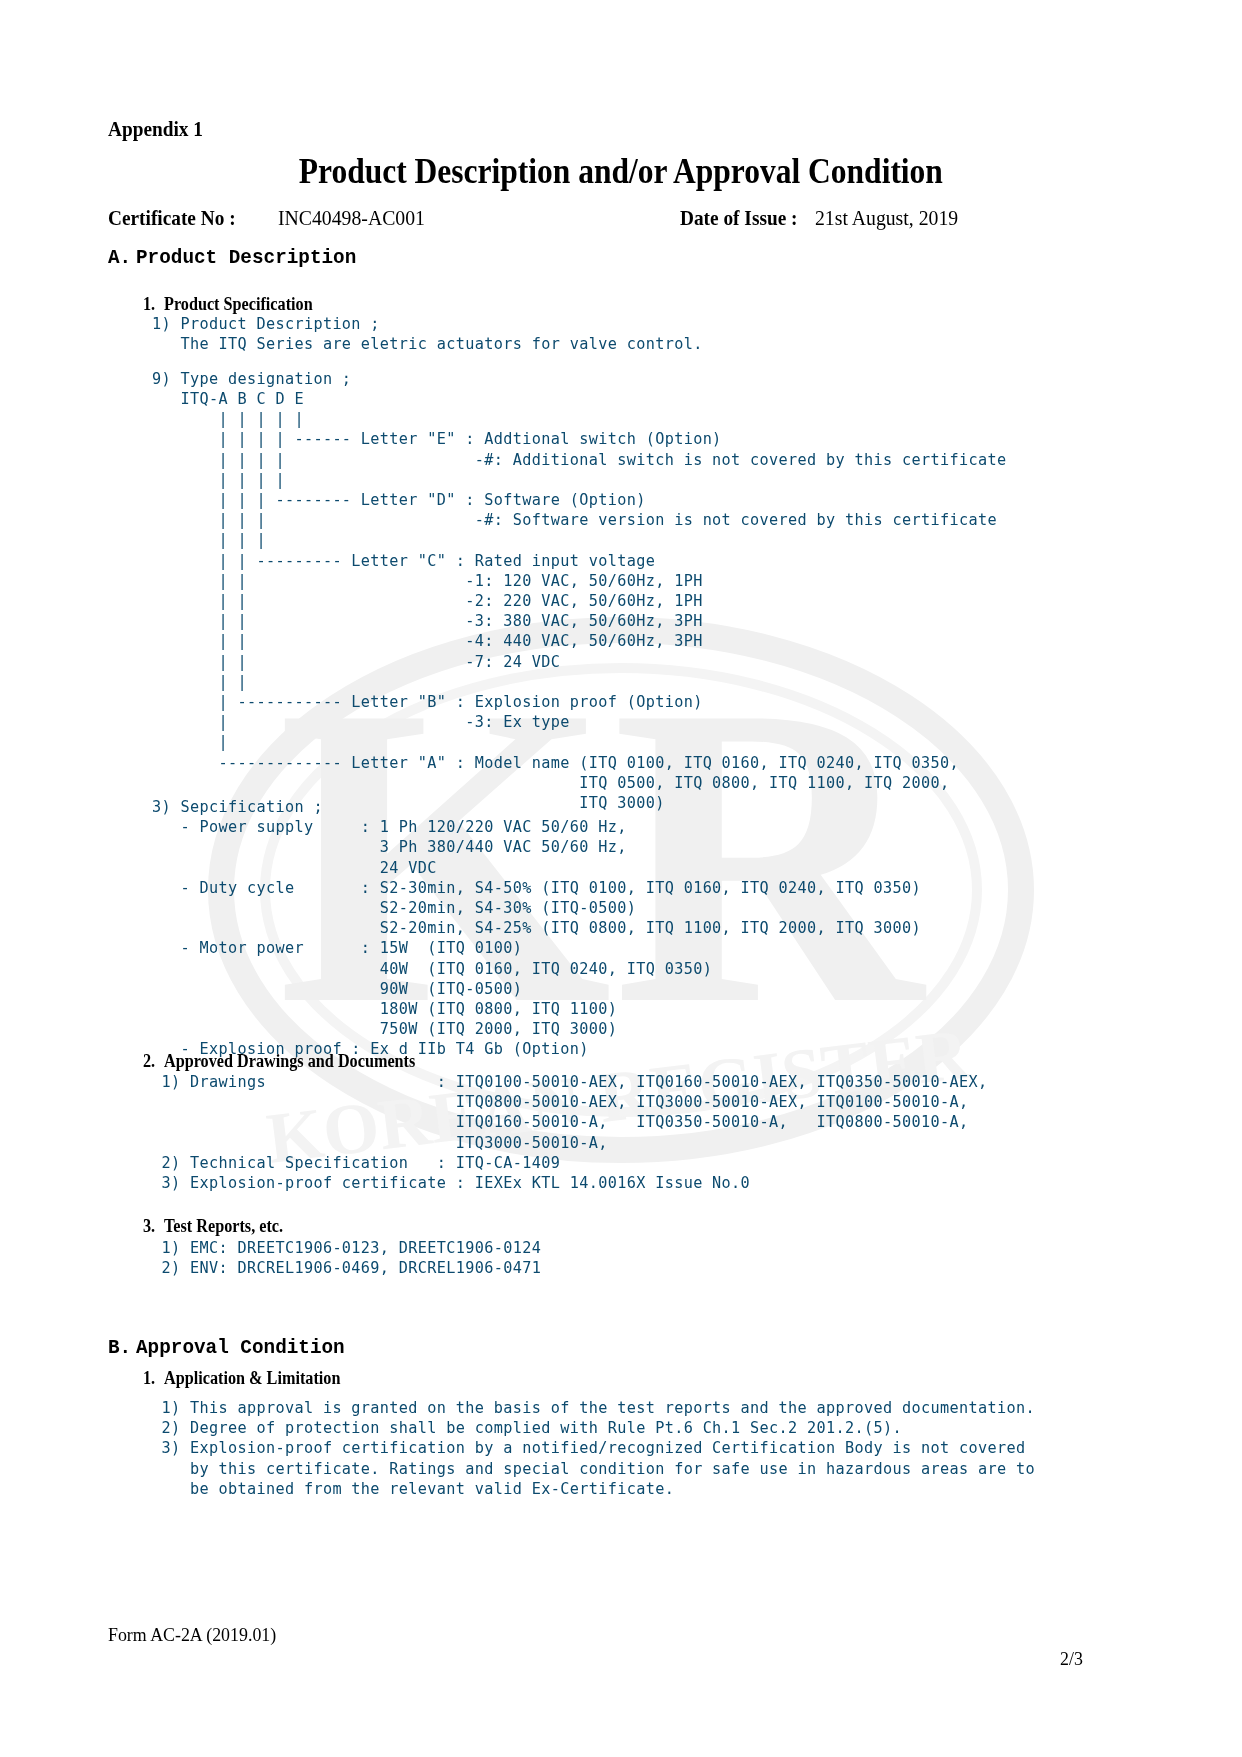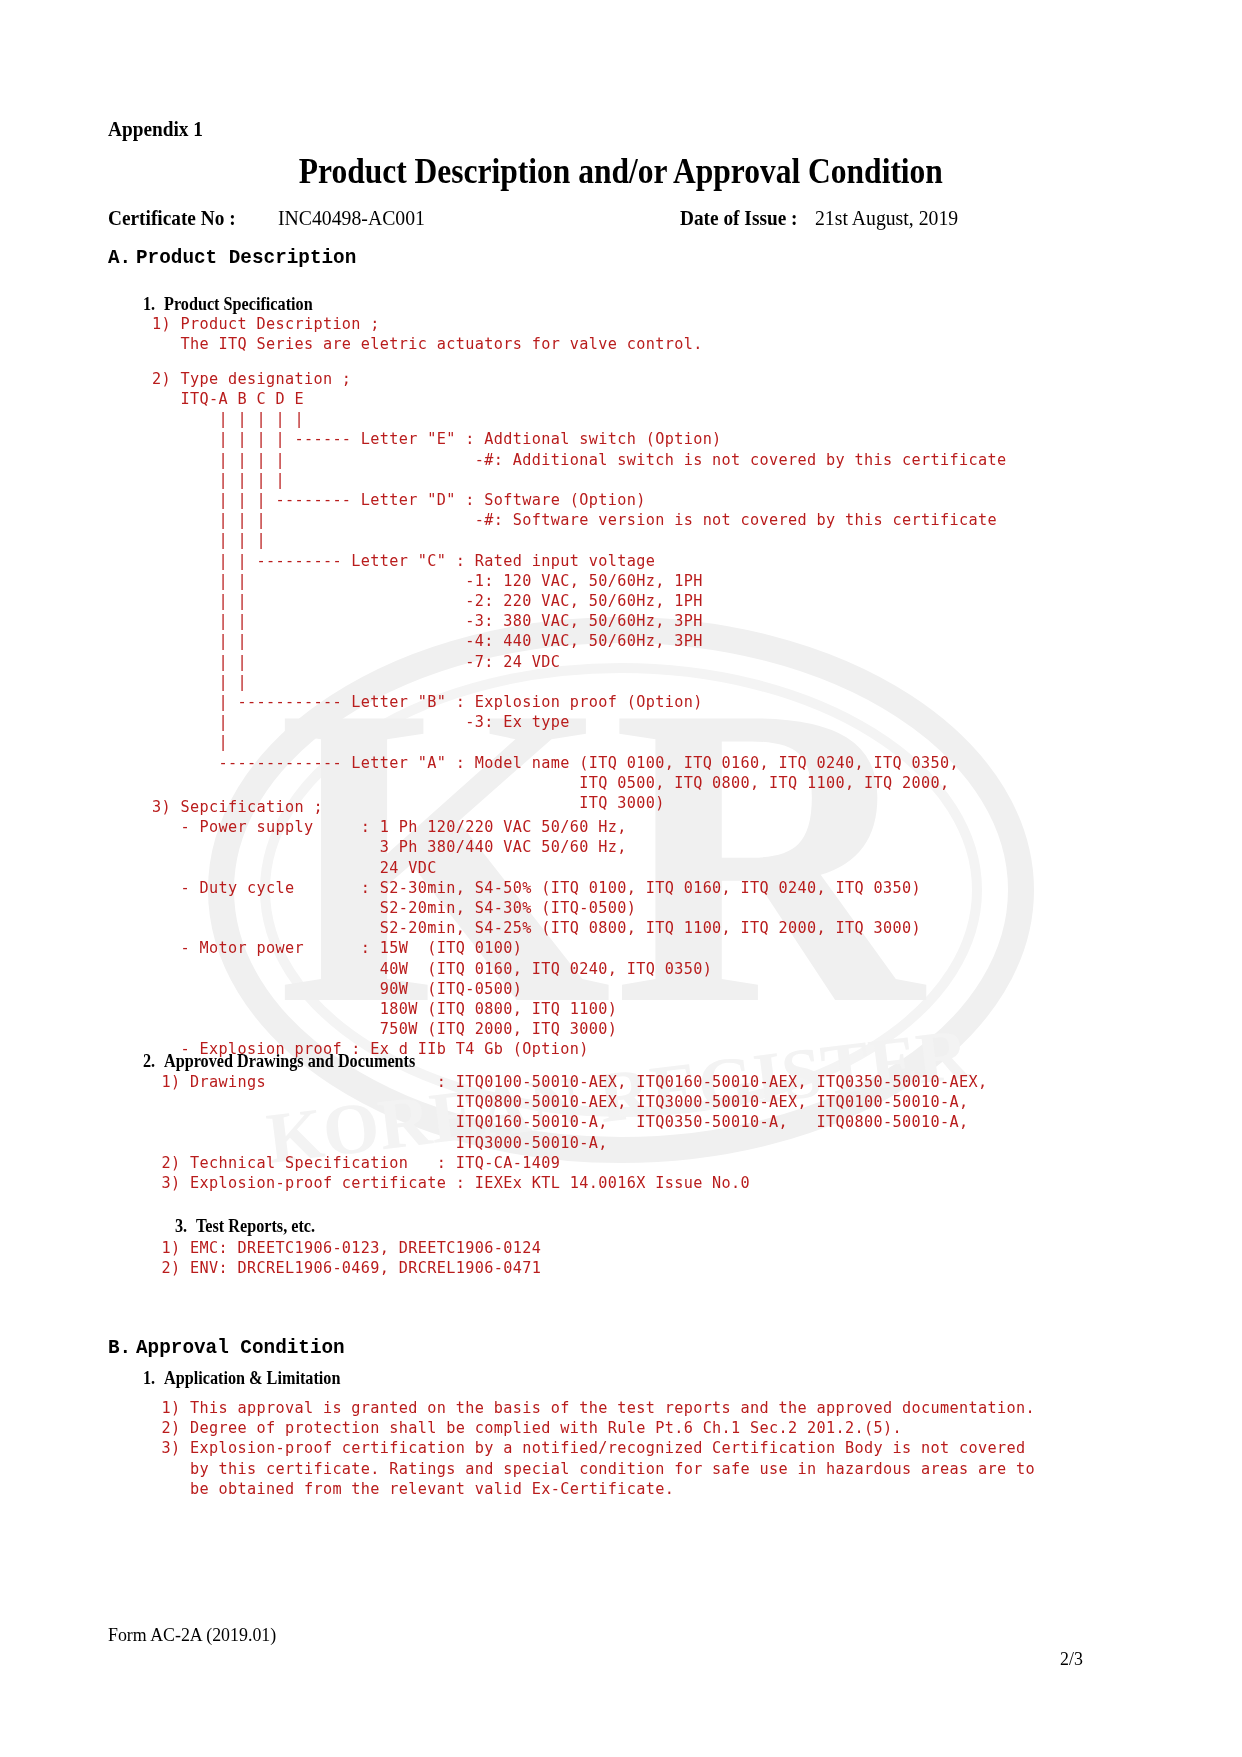--- a/index.html
+++ b/index.html
@@ -134,21 +134,21 @@
   }
 
   
   .mono {
     position: absolute;
     font-family: "DejaVu Sans Mono", "Liberation Mono", monospace;
     font-size: 15.2px;
     line-height: 20.2px;
     white-space: pre;
     letter-spacing: 0.35px;
-    color: #b91c1c;
+    color: #0c4a6e;
   }
 
   .footer-left {
     position: absolute;
     left: 108px;
     top: 1624px;
     font-size: 19px;
     font-family: "Liberation Serif", serif;
   }
   .footer-left span { display: inline-block; transform: scaleX(0.94); transform-origin: left center; }
@@ -193,21 +193,21 @@
       <span class="lt">A.</span><span class="tx">Product Description</span>
     </div>
 
     <div class="sub-head" style="left:143px; top:294px;">
       <span>1.</span><span style="width:7px;display:inline-block"></span><span>Product Specification</span>
     </div>
 
     <div class="mono" style="left:152px; top:314px;">1) Product Description ;
    The ITQ Series are eletric actuators for valve control.</div>
 
-    <div class="mono" style="left:152px; top:369px;">2) Type designation ;</div>
+    <div class="mono" style="left:152px; top:369px;">9) Type designation ;</div>
 
     <div class="mono" style="left:152px; top:389px;">   ITQ-A B C D E
        | | | | |
        | | | | ------ Letter "E" : Addtional switch (Option)
        | | | |                    -#: Additional switch is not covered by this certificate
        | | | |
        | | | -------- Letter "D" : Software (Option)
        | | |                      -#: Software version is not covered by this certificate
        | | |
        | | --------- Letter "C" : Rated input voltage
@@ -242,21 +242,21 @@
       <span>2.</span><span style="width:7px;display:inline-block"></span><span>Approved Drawings and Documents</span>
     </div>
 
     <div class="mono" style="left:152px; top:1072px;"> 1) Drawings                  : ITQ0100-50010-AEX, ITQ0160-50010-AEX, ITQ0350-50010-AEX,
                                 ITQ0800-50010-AEX, ITQ3000-50010-AEX, ITQ0100-50010-A,
                                 ITQ0160-50010-A,   ITQ0350-50010-A,   ITQ0800-50010-A,
                                 ITQ3000-50010-A,
  2) Technical Specification   : ITQ-CA-1409
  3) Explosion-proof certificate : IEXEx KTL 14.0016X Issue No.0</div>
 
-    <div class="sub-head" style="left:143px; top:1216px;margin-left:32px;">
+    <div class="sub-head" style="left:143px; top:1216px;">
       <span>3.</span><span style="width:7px;display:inline-block"></span><span>Test Reports, etc.</span>
     </div>
 
     <div class="mono" style="left:152px; top:1238px;"> 1) EMC: DREETC1906-0123, DREETC1906-0124
  2) ENV: DRCREL1906-0469, DRCREL1906-0471</div>
 
     <div class="sec-head" style="left:108px; top:1336px;">
       <span class="lt">B.</span><span class="tx">Approval Condition</span>
     </div>
 

